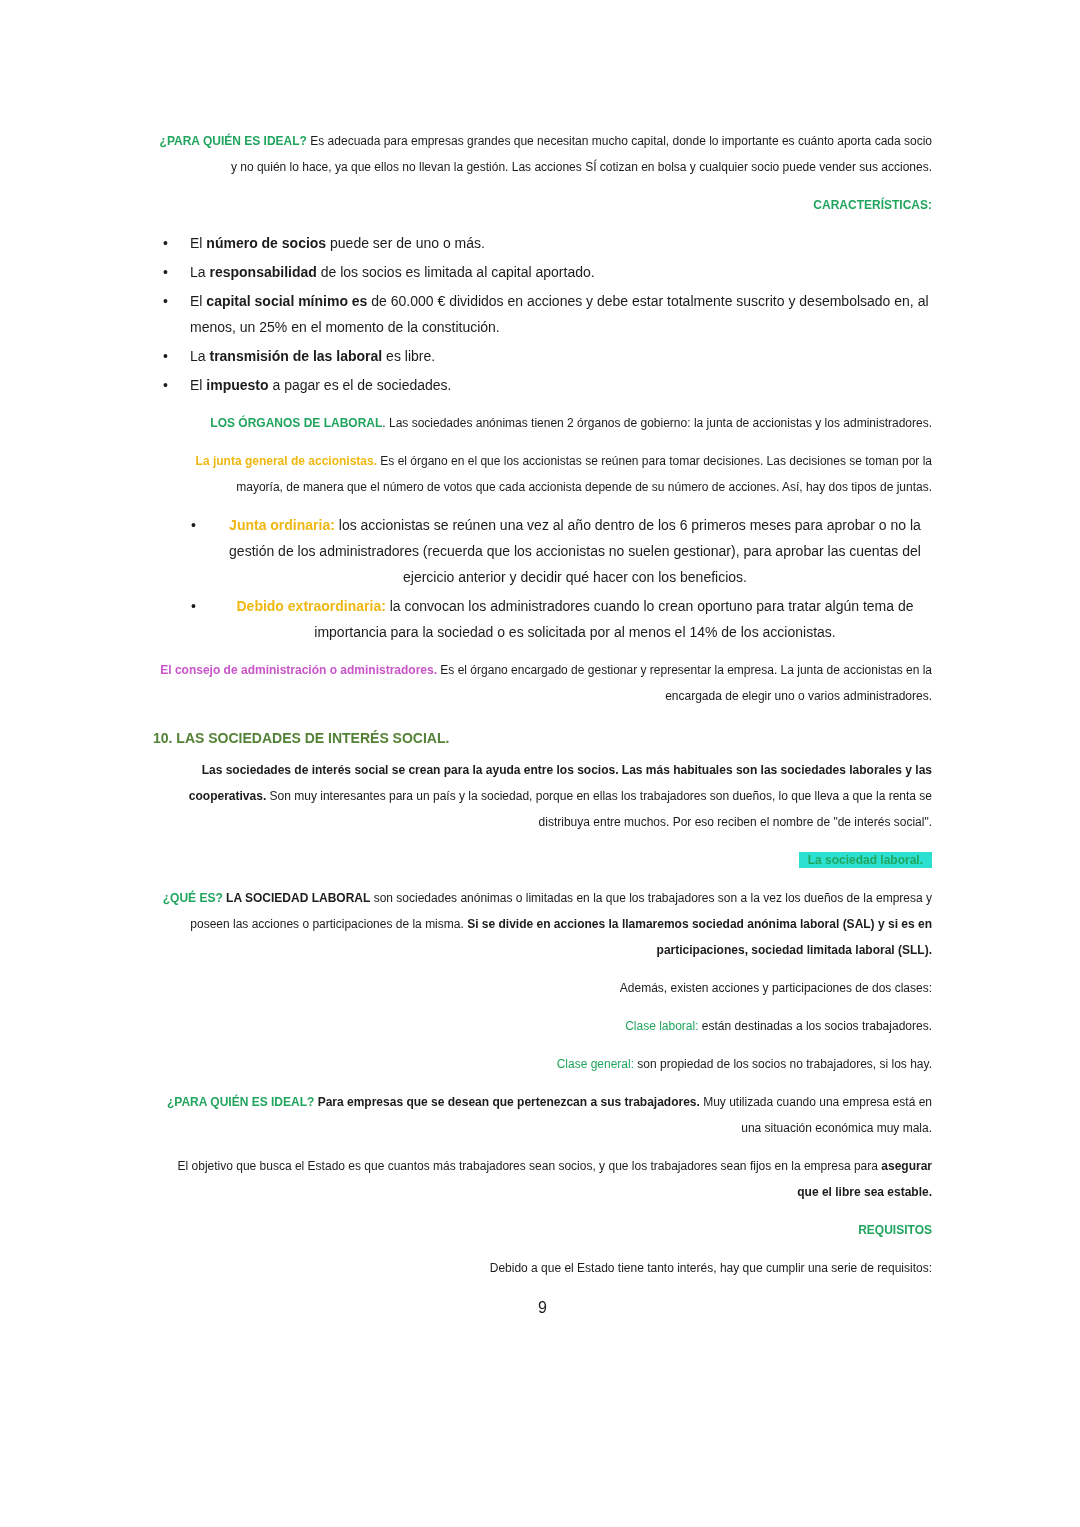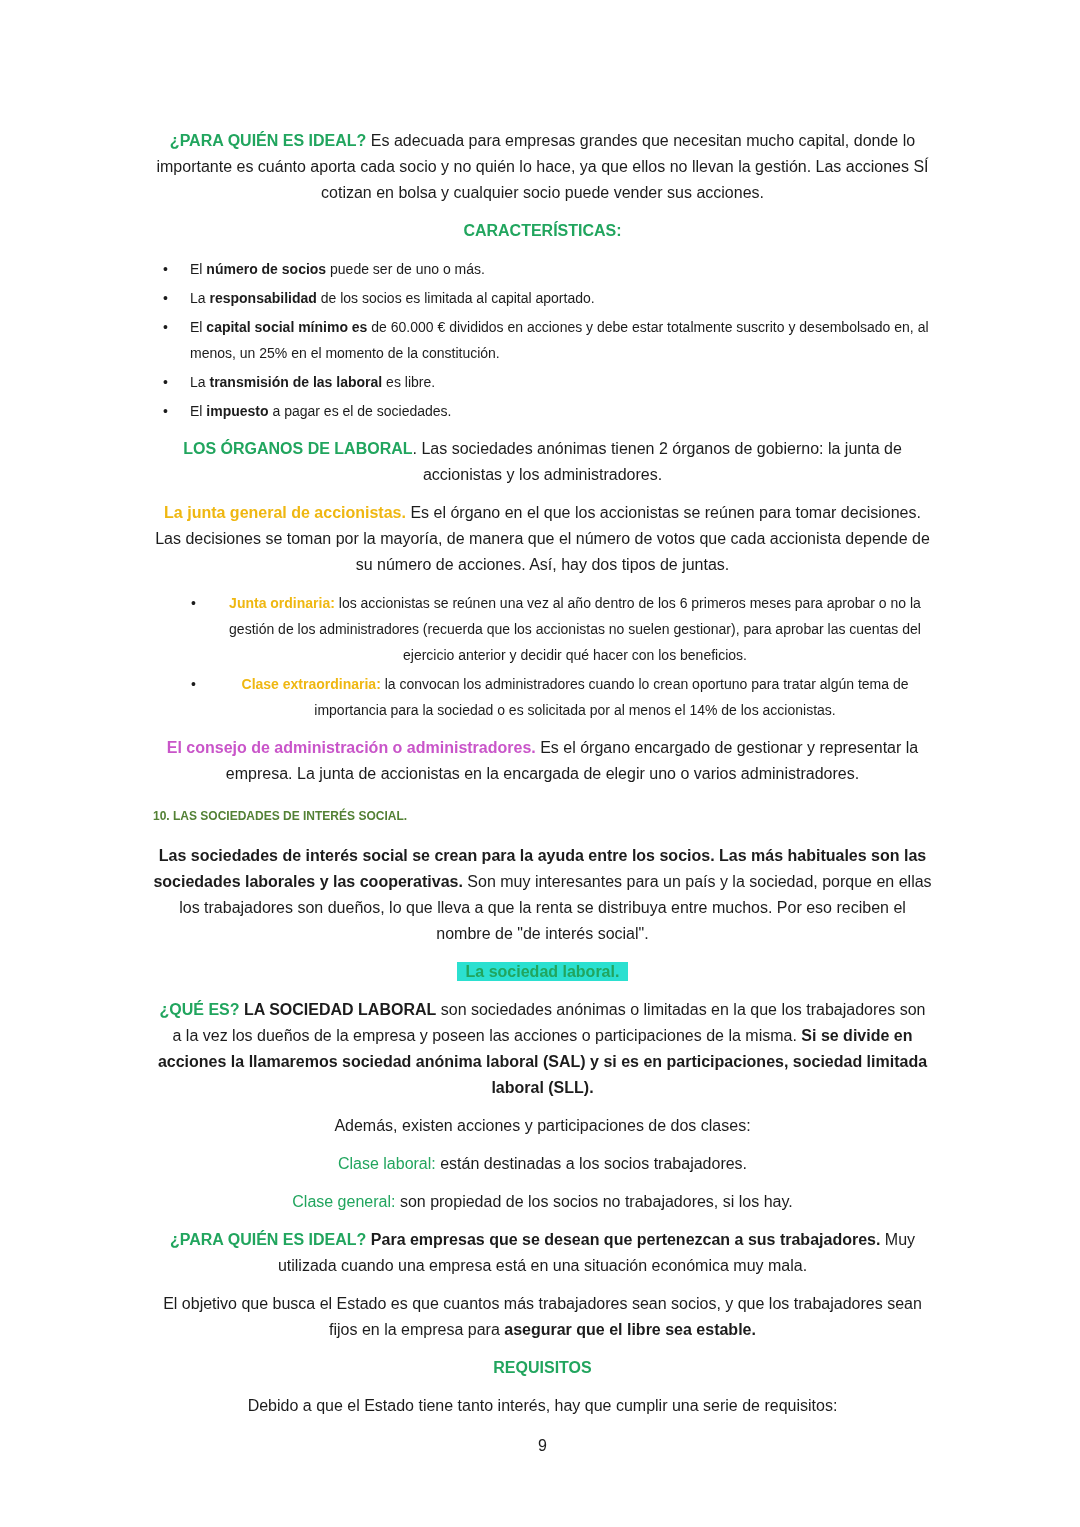--- a/index.html
+++ b/index.html
@@ -17,31 +17,31 @@
     width:1080px;height:1527px;
     background:var(--paper);
     font-family:"Liberation Sans","DejaVu Sans",sans-serif;
     color:var(--body);
     overflow:hidden;
   }
   .doc{
     padding:128px 148px 0 153px;
   }
   .para{
-    font-size:16px;
+    font-size:12px;
     line-height:26px;
     margin-bottom:12px;
-    text-align:center;
+    text-align:right;
   }
   h2.section-heading{
-    font-size:12px;
+    font-size:14px;
     line-height:26px;
     font-weight:700;
     color:var(--dark-green);
-    margin:16px 0 14px 0;
+    margin:16px 0 6px 0;
   }
   ul.bullet-list{
     list-style:none;
     margin-bottom:12px;
   }
   ul.bullet-list li{
     position:relative;
     font-size:14px;
     line-height:26px;
     margin-bottom:3px;
@@ -83,21 +83,21 @@
         <li><span>El </span><span class="bold">número de socios</span><span> puede ser de uno o más.</span></li>
         <li><span>La </span><span class="bold">responsabilidad</span><span> de los socios es limitada al capital aportado.</span></li>
         <li><span>El </span><span class="bold">capital social mínimo es</span><span> de 60.000 € divididos en acciones y debe estar totalmente suscrito y desembolsado en, al menos, un 25% en el momento de la constitución.</span></li>
         <li><span>La </span><span class="bold">transmisión de las laboral</span><span> es libre.</span></li>
         <li><span>El </span><span class="bold">impuesto</span><span> a pagar es el de sociedades.</span></li>
       </ul>
       <p class="para"><span class="green-bold">LOS ÓRGANOS DE LABORAL</span><span>. Las sociedades anónimas tienen 2 órganos de gobierno: la junta de accionistas y los administradores.</span></p>
       <p class="para"><span class="yellow-bold">La junta general de accionistas.</span><span> Es el órgano en el que los accionistas se reúnen para tomar decisiones. Las decisiones se toman por la mayoría, de manera que el número de votos que cada accionista depende de su número de acciones. Así, hay dos tipos de juntas.</span></p>
       <ul class="bullet-list level2">
         <li><span class="yellow-bold">Junta ordinaria:</span><span> los accionistas se reúnen una vez al año dentro de los 6 primeros meses para aprobar o no la gestión de los administradores (recuerda que los accionistas no suelen gestionar), para aprobar las cuentas del ejercicio anterior y decidir qué hacer con los beneficios.</span></li>
-        <li><span class="yellow-bold">Clase extraordinaria:</span><span> la convocan los administradores cuando lo crean oportuno para tratar algún tema de importancia para la sociedad o es solicitada por al menos el 14% de los accionistas.</span></li>
+        <li><span class="yellow-bold">Debido extraordinaria:</span><span> la convocan los administradores cuando lo crean oportuno para tratar algún tema de importancia para la sociedad o es solicitada por al menos el 14% de los accionistas.</span></li>
       </ul>
       <p class="para"><span class="magenta-bold">El consejo de administración o administradores.</span><span> Es el órgano encargado de gestionar y representar la empresa. La junta de accionistas en la encargada de elegir uno o varios administradores.</span></p>
       <h2 class="section-heading"><span>10. LAS SOCIEDADES DE INTERÉS SOCIAL.</span></h2>
       <p class="para"><span class="bold">Las sociedades de interés social se crean para la ayuda entre los socios. Las más habituales son las sociedades laborales y las cooperativas.</span><span> Son muy interesantes para un país y la sociedad, porque en ellas los trabajadores son dueños, lo que lleva a que la renta se distribuya entre muchos. Por eso reciben el nombre de "de interés social".</span></p>
       <p class="para"><span class="green-bold highlight">La sociedad laboral.</span></p>
       <p class="para"><span class="green-bold">¿QUÉ ES? </span><span class="bold">LA SOCIEDAD LABORAL</span><span> son sociedades anónimas o limitadas en la que los trabajadores son a la vez los dueños de la empresa y poseen las acciones o participaciones de la misma. </span><span class="bold">Si se divide en acciones la llamaremos sociedad anónima laboral (SAL) y si es en participaciones, sociedad limitada laboral (SLL).</span></p>
       <p class="para"><span>Además, existen acciones y participaciones de dos clases:</span></p>
       <p class="para"><span class="green">Clase laboral:</span><span> están destinadas a los socios trabajadores.</span></p>
       <p class="para"><span class="green">Clase general:</span><span> son propiedad de los socios no trabajadores, si los hay.</span></p>
       <p class="para"><span class="green-bold">¿PARA QUIÉN ES IDEAL? </span><span class="bold">Para empresas que se desean que pertenezcan a sus trabajadores.</span><span> Muy utilizada cuando una empresa está en una situación económica muy mala.</span></p>

